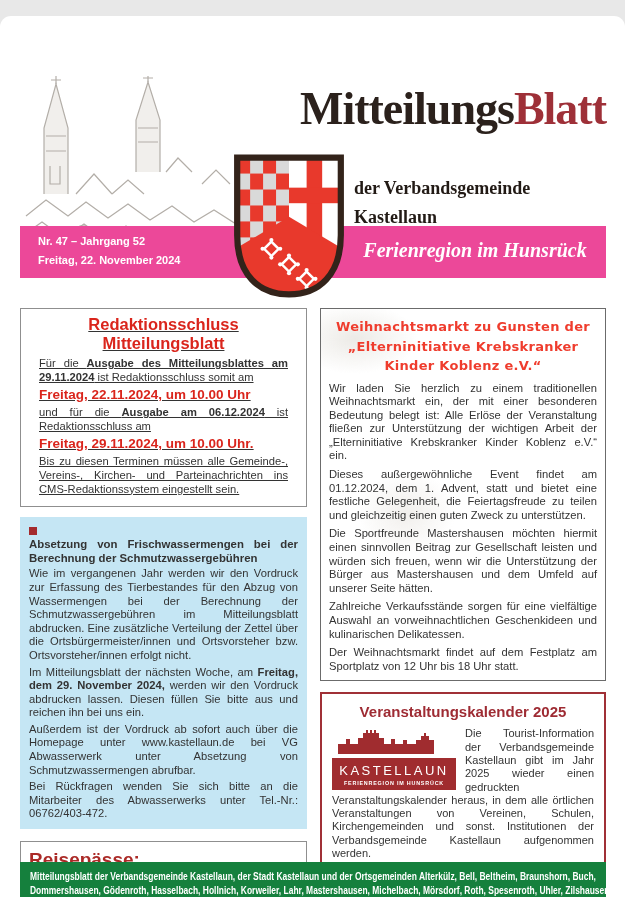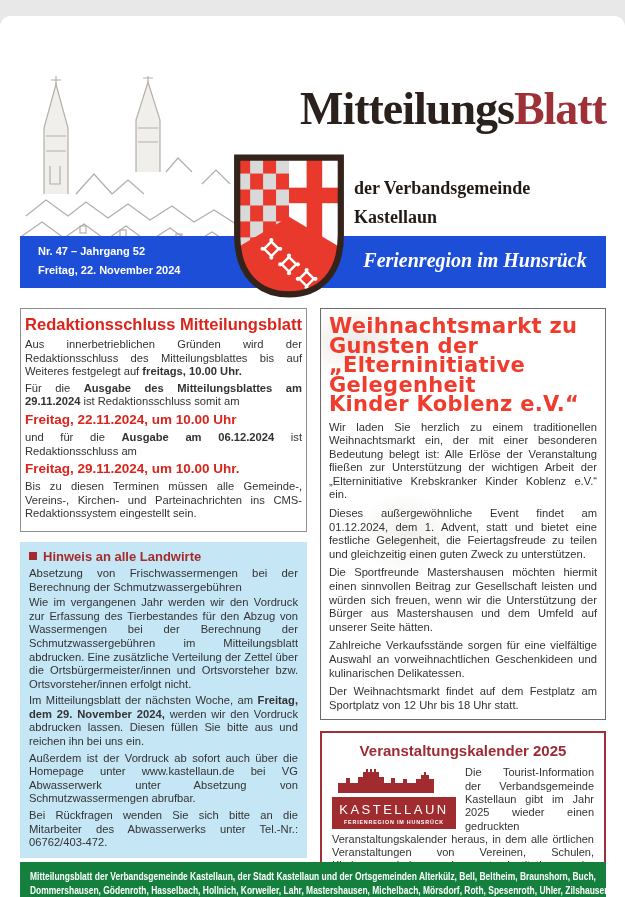--- a/index.html
+++ b/index.html
@@ -16,61 +16,61 @@
     font-family:"Liberation Serif", serif; font-weight:bold; font-size:46px; letter-spacing:-1px;
   }
   .masthead .t-black { color:#2b211c; }
   .masthead .t-red   { color:#9e3038; }
   .subtitle {
     position:absolute; left:354px; top:158px;
     font-family:"Liberation Serif", serif; font-weight:bold; font-size:18px;
     line-height:29px; color:#221a15; white-space:nowrap;
   }
   .redbar {
-    position:absolute; left:20px; top:220px; width:586px; height:52px;
-    background:#1d4ed8;
+    position:absolute; left:20px; top:210px; width:586px; height:52px;
+    background:#ec4899;
   }
   .issue-block {
     position:absolute; left:18px; top:6px; color:#fff; font-weight:bold;
     font-size:11px; line-height:19px;
   }
   .region {
     position:absolute; left:330px; top:13px; width:250px; text-align:center;
     color:#fff; font-family:"Liberation Serif", serif; font-style:italic;
     font-weight:bold; font-size:20px;
   }
   .shield { position:absolute; left:232px; top:136px; }
   
   .main { position:absolute; top:292px; left:20px; width:586px; display:flex; gap:13px; }
   .col-left  { width:287px; }
   .col-right { width:286px; }
   .para { font-size:11.2px; line-height:13.6px; text-align:justify; margin-bottom:3px; color:#333; }
   .bold { font-weight:bold; }
   
-  .boxA { border:1px solid #8f8f8f; padding:6px 4px 7px; }
+  .boxA { border:1px solid #8f8f8f; padding:6px 18px 7px;text-decoration:underline; }
   .boxA-heading { text-align:center; color:#da251c; font-weight:bold; font-size:16.5px; margin-bottom:4px; }
   .red-date { text-align:left; color:#da251c; font-weight:bold; font-size:13.5px; margin:3px 0 4px; }
   
   .boxB { margin-top:10px; background:#c5e6f4; padding:7px 9px 8px; }
   .boxB-head { display:flex; color:#a42b2d; font-weight:bold; font-size:13px; line-height:15px; margin-bottom:3px; }
   .sq { width:8px; height:8px; background:#a42b2d; margin:3px 6px 0 0; flex:none; }
-  .boxB-sub { font-weight:normal; font-size:11.4px; line-height:13.6px; text-align:justify; color:#333; margin-bottom:2px; }
+  .boxB-sub { font-weight:bold; font-size:11.4px; line-height:13.6px; text-align:justify; color:#333; margin-bottom:2px; }
   
   .boxC { margin-top:12px; border:1px solid #8f8f8f; padding:5px 8px 8px; }
   .pass-heading { color:#ab2a27; font-weight:bold; font-size:19px; margin:2px 0 4px; }
   
   .boxD {
     border:1px solid #6b6b6b; padding:6px 8px 7px;
     background:
       radial-gradient(ellipse 90px 50px at 12% 8%, #eceae6 0%, rgba(255,255,255,0) 70%),
       radial-gradient(ellipse 70px 60px at 30% 55%, #f1efec 0%, rgba(255,255,255,0) 70%),
       #ffffff;
   }
   .boxD-heading {
-    color:#ef3c2d; font-weight:bold; font-size:21px;
+    text-align:center; color:#ef3c2d; font-weight:bold; font-size:13px;
     line-height:19.5px; letter-spacing:.3px; margin:2px 0 6px;
     font-family:"DejaVu Sans", sans-serif;
   }
   .boxD .para { margin-bottom:5px; }
   
   .boxE { margin-top:11px; border:2px solid #a03036; padding:7px 10px 8px; }
   .boxE-heading { text-align:center; color:#9e2b33; font-weight:bold; font-size:15px; margin:2px 0 7px; }
   .boxE .para { font-size:11px; line-height:13.3px; margin-bottom:5px; }
   .logo { float:left; width:124px; margin:1px 9px 2px 0; }
   .logo-band { background:#a02c2f; padding:5px 4px 4px; text-align:center; }
@@ -182,33 +182,31 @@
       <path d="M5,5 H105 V80 C105,118 84,137 55,137 C26,137 5,118 5,80 Z" fill="none" stroke="#33231a" stroke-width="6"></path>
     </svg>
   </div>
 
   <div class="main">
 
     <div class="col-left">
 
       <div class="boxA">
         <div class="boxA-heading">Redaktionsschluss Mitteilungsblatt</div>
-        <div class="para"><span>Aus innerbetrieblichen Gründen wird der Redaktionsschluss des Mitteilungsblattes bis auf Weiteres festgelegt auf </span><span class="bold">freitags, 10.00 Uhr.</span></div>
         <div class="para"><span>Für die </span><span class="bold">Ausgabe des Mitteilungsblattes am 29.11.2024</span><span> ist Redaktionsschluss somit am</span></div>
         <div class="red-date">Freitag, 22.11.2024, um 10.00 Uhr</div>
         <div class="para"><span>und für die </span><span class="bold">Ausgabe am 06.12.2024</span><span> ist Redaktionsschluss am</span></div>
         <div class="red-date">Freitag, 29.11.2024, um 10.00 Uhr.</div>
         <div class="para">Bis zu diesen Terminen müssen alle Gemeinde-, Vereins-, Kirchen- und Parteinachrichten ins CMS-Redaktionssystem eingestellt sein.</div>
       </div>
 
       <div class="boxB">
         <div class="boxB-head">
           <span class="sq"></span>
           <span>
-            <div>Hinweis an alle Landwirte</div>
           </span>
         </div>
         <div class="boxB-sub">Absetzung von Frischwassermengen bei der Berechnung der Schmutzwassergebühren</div>
         <div class="para">Wie im vergangenen Jahr werden wir den Vordruck zur Erfassung des Tierbestandes für den Abzug von Wassermengen bei der Berechnung der Schmutzwassergebühren im Mitteilungsblatt abdrucken. Eine zusätzliche Verteilung der Zettel über die Ortsbürgermeister/innen und Ortsvorsteher bzw. Ortsvorsteher/innen erfolgt nicht.</div>
         <div class="para"><span>Im Mitteilungsblatt der nächsten Woche, am </span><span class="bold">Freitag, dem 29. November 2024,</span><span> werden wir den Vordruck abdrucken lassen. Diesen füllen Sie bitte aus und reichen ihn bei uns ein.</span></div>
         <div class="para">Außerdem ist der Vordruck ab sofort auch über die Homepage unter www.kastellaun.de bei VG Abwasserwerk unter Absetzung von Schmutzwassermengen abrufbar.</div>
         <div class="para" style="margin-bottom:0">Bei Rückfragen wenden Sie sich bitte an die Mitarbeiter des Abwasserwerks unter Tel.-Nr.: 06762/403-472.</div>
       </div>
 
       <div class="boxC">
@@ -216,21 +214,21 @@
 
         <div class="clear"></div>
       </div>
     </div>
 
     <div class="col-right">
 
       <div class="boxD">
         <div class="boxD-heading">
           <div>Weihnachtsmarkt zu Gunsten der</div>
-          <div>„Elterninitiative Gelegenheit</div>
+          <div>„Elterninitiative Krebskranker</div>
           <div>Kinder Koblenz e.V.“</div>
         </div>
         <div class="para">Wir laden Sie herzlich zu einem traditionellen Weihnachtsmarkt ein, der mit einer besonderen Bedeutung belegt ist: Alle Erlöse der Veranstaltung fließen zur Unterstützung der wichtigen Arbeit der „Elterninitiative Krebskranker Kinder Koblenz e.V.“ ein.</div>
         <div class="para">Dieses außergewöhnliche Event findet am 01.12.2024, dem 1. Advent, statt und bietet eine festliche Gelegenheit, die Feiertagsfreude zu teilen und gleichzeitig einen guten Zweck zu unterstützen.</div>
         <div class="para">Die Sportfreunde Mastershausen möchten hiermit einen sinnvollen Beitrag zur Gesellschaft leisten und würden sich freuen, wenn wir die Unterstützung der Bürger aus Mastershausen und dem Umfeld auf unserer Seite hätten.</div>
         <div class="para">Zahlreiche Verkaufsstände sorgen für eine vielfältige Auswahl an vorweihnachtlichen Geschenkideen und kulinarischen Delikatessen.</div>
         <div class="para" style="margin-bottom:0">Der Weihnachtsmarkt findet auf dem Festplatz am Sportplatz von 12 Uhr bis 18 Uhr statt.</div>
       </div>
 
       <div class="boxE">

